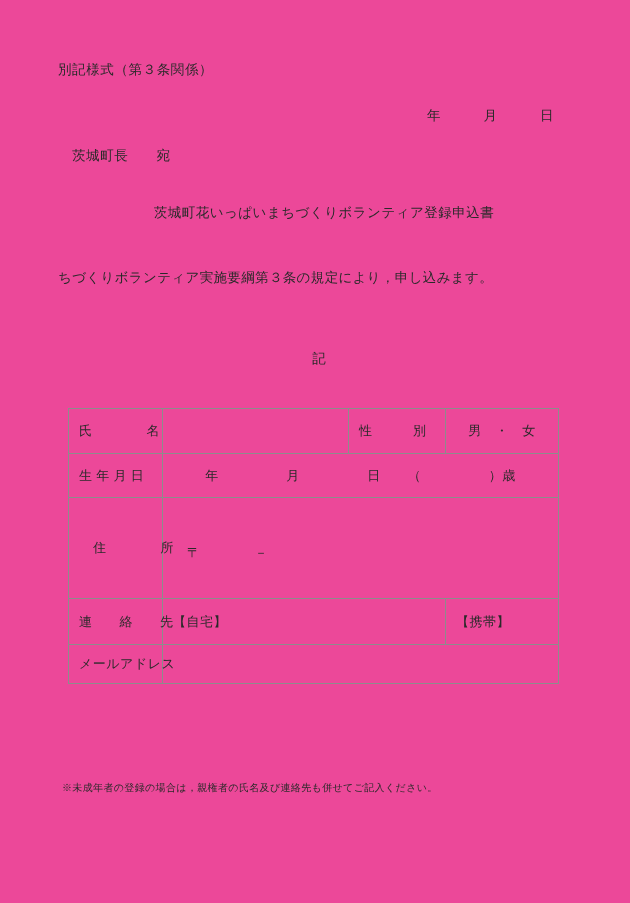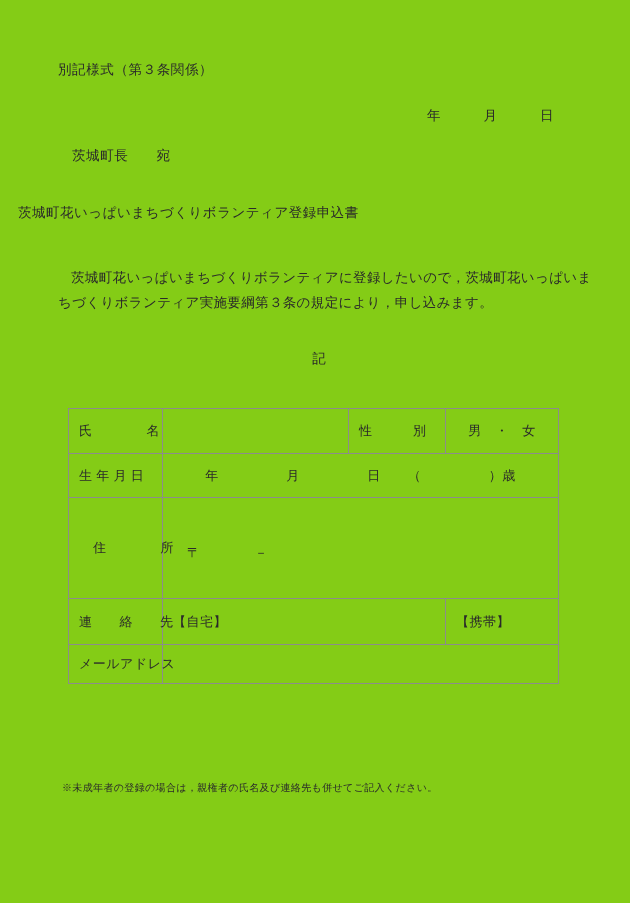--- a/index.html
+++ b/index.html
@@ -11,21 +11,21 @@
     width: 630px;
     height: 903px;
     position: relative;
     font-family: "Liberation Serif", "DejaVu Serif", serif;
     color: #2a2a2a;
     overflow: hidden;
   }
   .page {
     position: absolute;
     inset: 0;
-    background: #84cc16;
+    background: #ec4899;
   }
 
   
   .form-code {
     position: absolute;
     left: 58px;
     top: 61px;
     font-size: 13.5px;
     letter-spacing: 0.6px;
     white-space: nowrap;
@@ -46,20 +46,21 @@
     top: 147px;
     font-size: 13.5px;
     letter-spacing: 0.6px;
     white-space: nowrap;
   }
   .doc-title {
     position: absolute;
     left: 0;
     right: 0;
     top: 204px;
+    text-align: center;
     font-size: 13.5px;
     letter-spacing: 0.5px;
     white-space: nowrap;
     padding-left: 18px;
     box-sizing: border-box;
   }
 
   
   .body-para {
     position: absolute;
@@ -160,21 +161,20 @@
 
   <div class="form-code">別記様式（第３条関係）</div>
 
   <div class="date-line">年　　　月　　　日</div>
 
   <div class="addressee">茨城町長　　宛</div>
 
   <div class="doc-title">茨城町花いっぱいまちづくりボランティア登録申込書</div>
 
   <div class="body-para">
-    <span class="ln indent">茨城町花いっぱいまちづくりボランティアに登録したいので，茨城町花いっぱいま</span>
     <span class="ln">ちづくりボランティア実施要綱第３条の規定により，申し込みます。</span>
   </div>
 
   <div class="kiji">記</div>
 
   <table class="form-table">
     <colgroup>
       <col style="width:94px">
       <col style="width:186px">
       <col style="width:97px">

